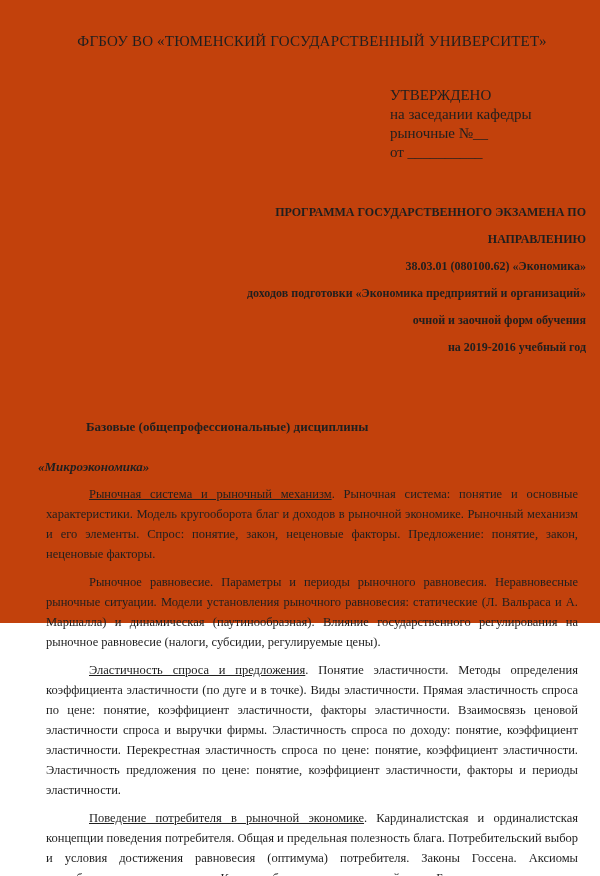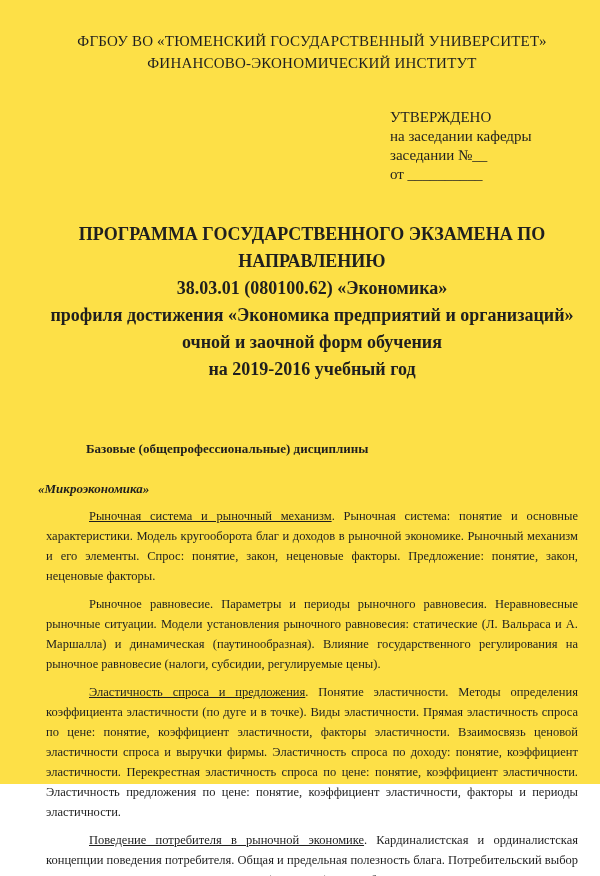--- a/index.html
+++ b/index.html
@@ -10,44 +10,44 @@
   body {
     width: 600px;
     height: 876px;
     overflow: hidden;
     font-family: "Liberation Serif", "DejaVu Serif", serif;
     color: #1f1f1f;
   }
   .page {
     box-sizing: border-box;
     width: 600px;
-    height: 784px;
+    height: 623px;
     padding: 30px 14px 0 38px;
-    background: #fde047;
+    background: #c2410c;
   }
   
   .uni-header {
     text-align: center;
     font-size: 15px;
     line-height: 22px;
     letter-spacing: 0.2px;
   }
   
   .approval {
     margin-top: 34px;
     margin-left: 352px;
     font-size: 15px;
     line-height: 19px;
     min-height: 76px;
   }
   
   .doc-title {
     margin-top: 37px;
-    text-align: center;
-    font-size: 18px;
+    text-align: right;
+    font-size: 12px;
     font-weight: bold;
     line-height: 27px;
   }
   
   .section-heading {
     margin-top: 58px;
     padding-left: 48px;
     font-size: 13px;
     font-weight: bold;
     line-height: 16px;
@@ -76,35 +76,34 @@
     text-decoration: underline;
   }
 </style>
 </head>
 <body>
 
 <div class="page">
 
   <div class="uni-header">
     <div>ФГБОУ ВО «ТЮМЕНСКИЙ ГОСУДАРСТВЕННЫЙ УНИВЕРСИТЕТ»</div>
-    <div>ФИНАНСОВО-ЭКОНОМИЧЕСКИЙ ИНСТИТУТ</div>
   </div>
 
   <div class="approval">
     <div>УТВЕРЖДЕНО</div>
     <div>на заседании кафедры</div>
-    <div>заседании №__</div>
+    <div>рыночные №__</div>
     <div>от __________</div>
   </div>
 
   <div class="doc-title">
     <div>ПРОГРАММА ГОСУДАРСТВЕННОГО ЭКЗАМЕНА ПО</div>
     <div>НАПРАВЛЕНИЮ</div>
     <div>38.03.01 (080100.62) «Экономика»</div>
-    <div>профиля достижения «Экономика предприятий и организаций»</div>
+    <div>доходов подготовки «Экономика предприятий и организаций»</div>
     <div>очной и заочной форм обучения</div>
     <div>на 2019-2016 учебный год</div>
   </div>
 
   <div class="section-heading">Базовые (общепрофессиональные) дисциплины</div>
 
   <div class="subsection-heading">«Микроэкономика»</div>
 
   <div class="body-text">
     <p><span class="lead">Рыночная система и рыночный механизм</span><span>. Рыночная система: понятие и основные характеристики. Модель кругооборота благ и доходов в рыночной экономике. Рыночный механизм и его элементы. Спрос: понятие, закон, неценовые факторы. Предложение: понятие, закон, неценовые факторы.</span></p>

